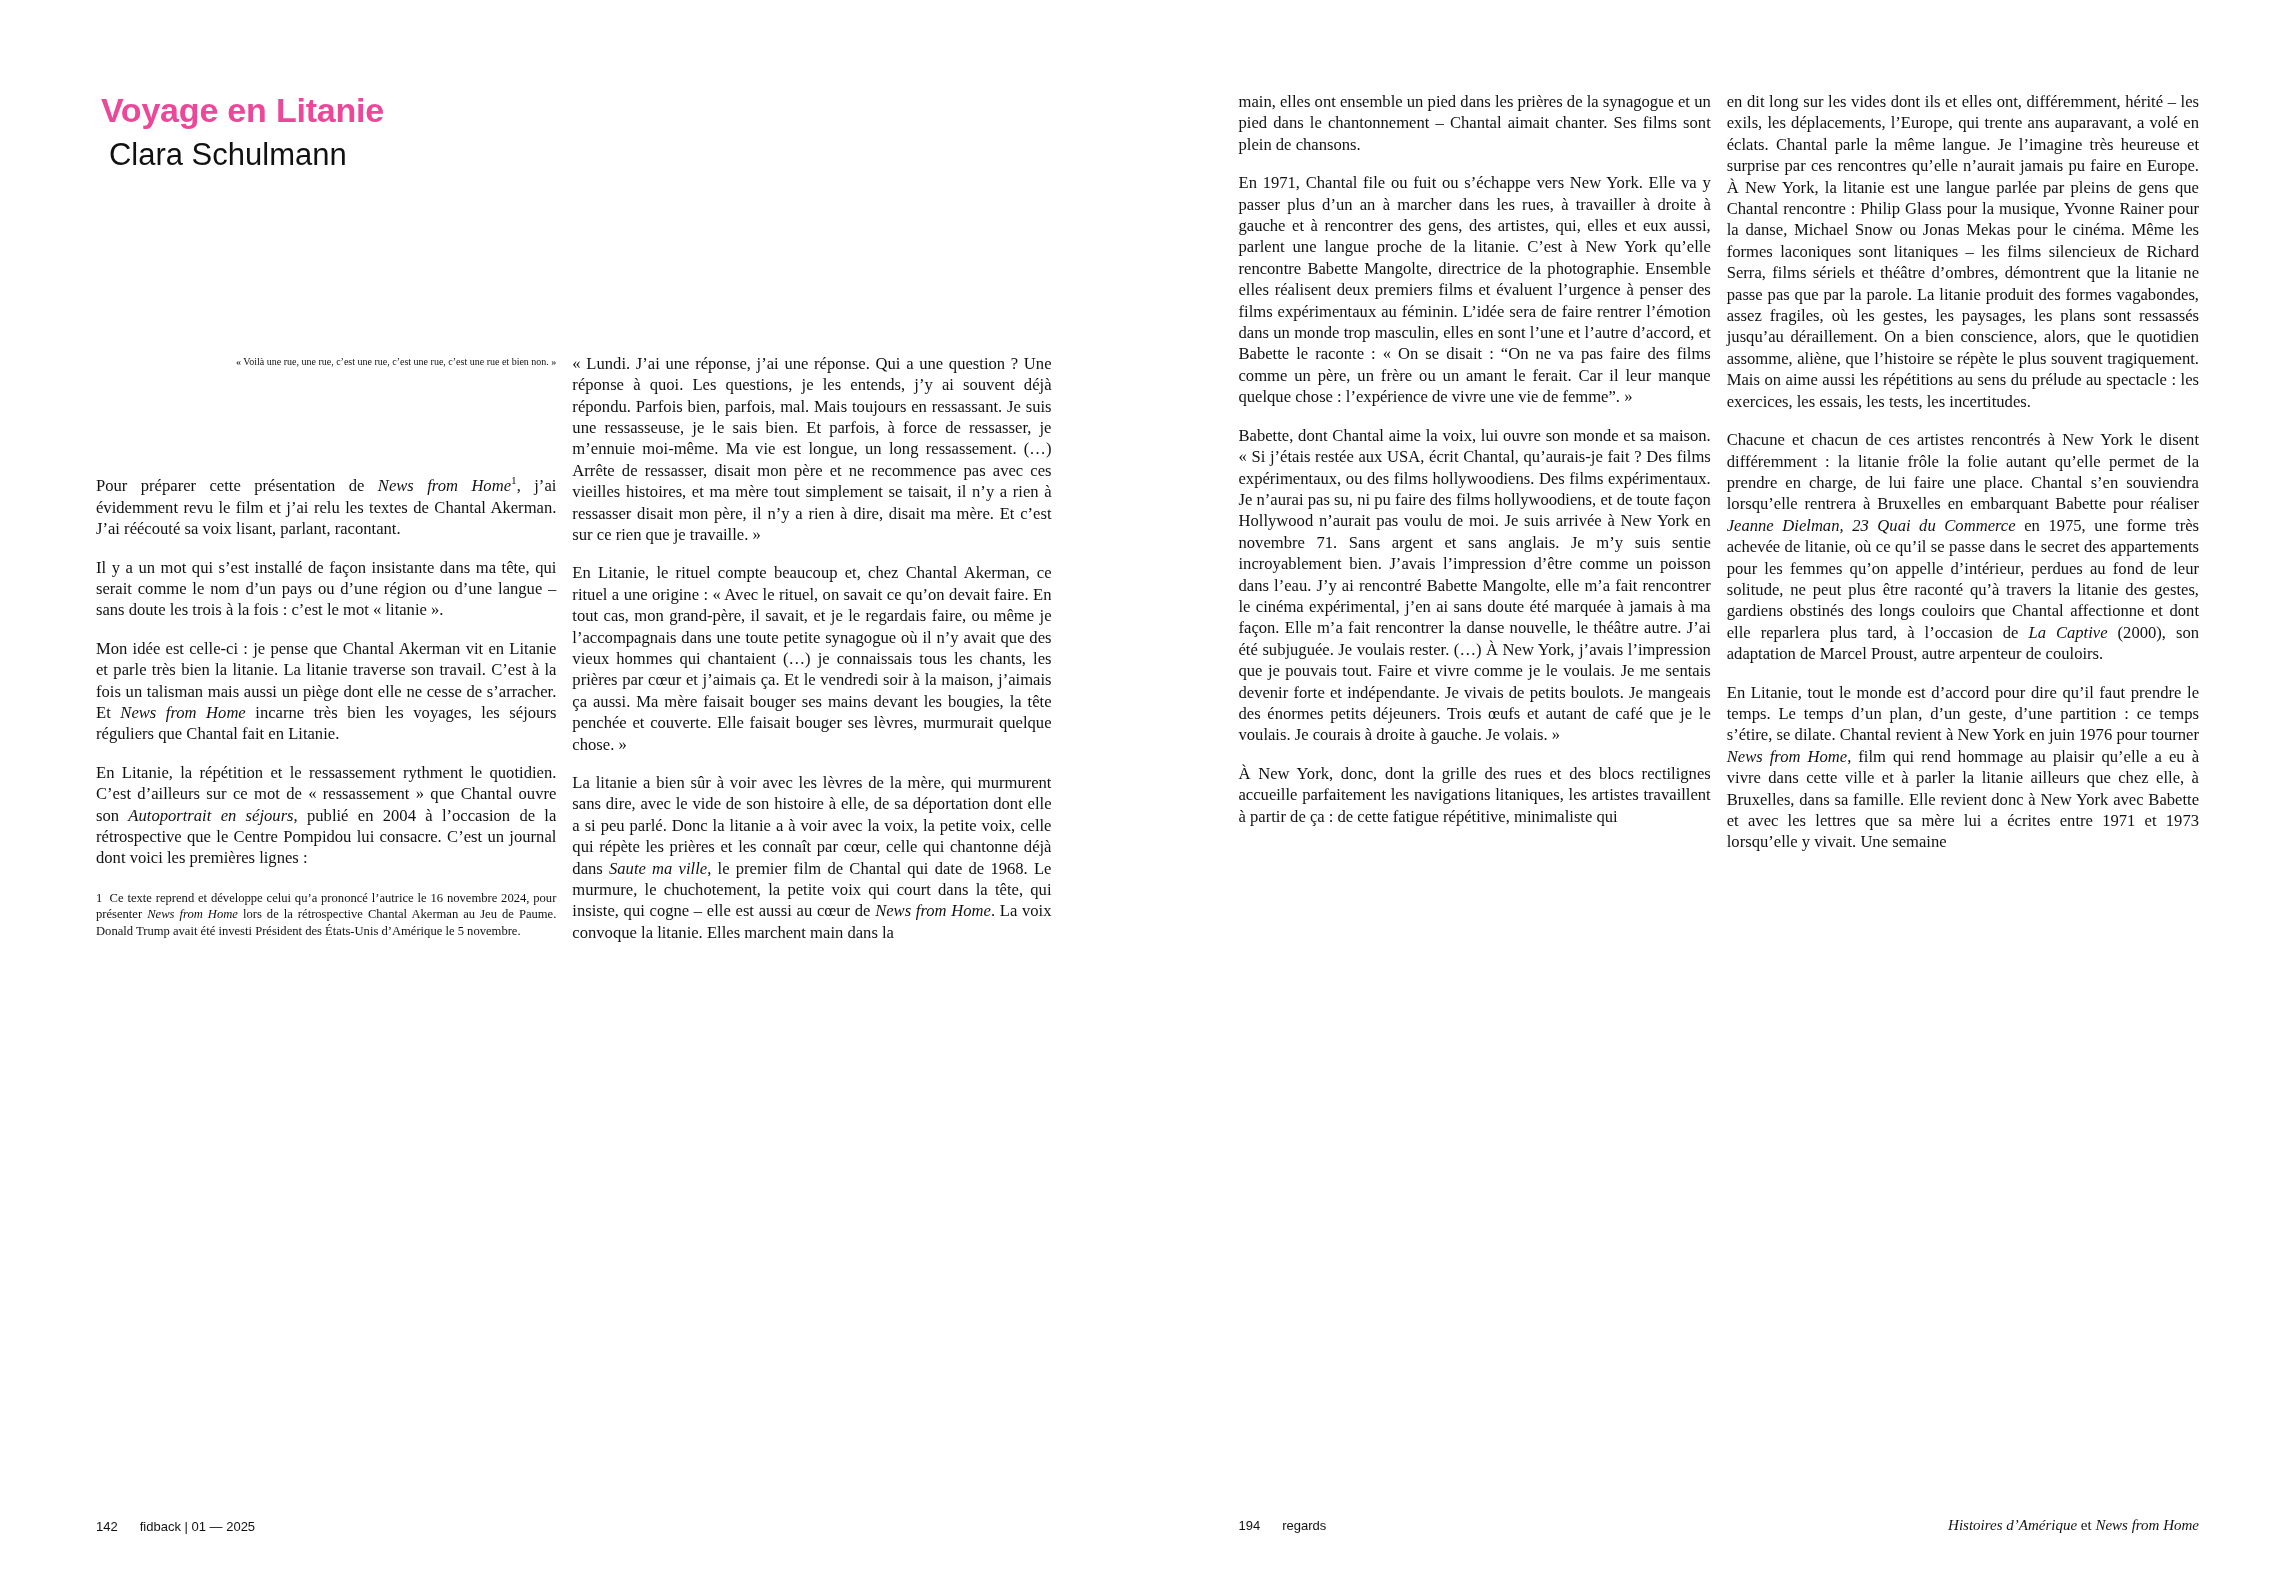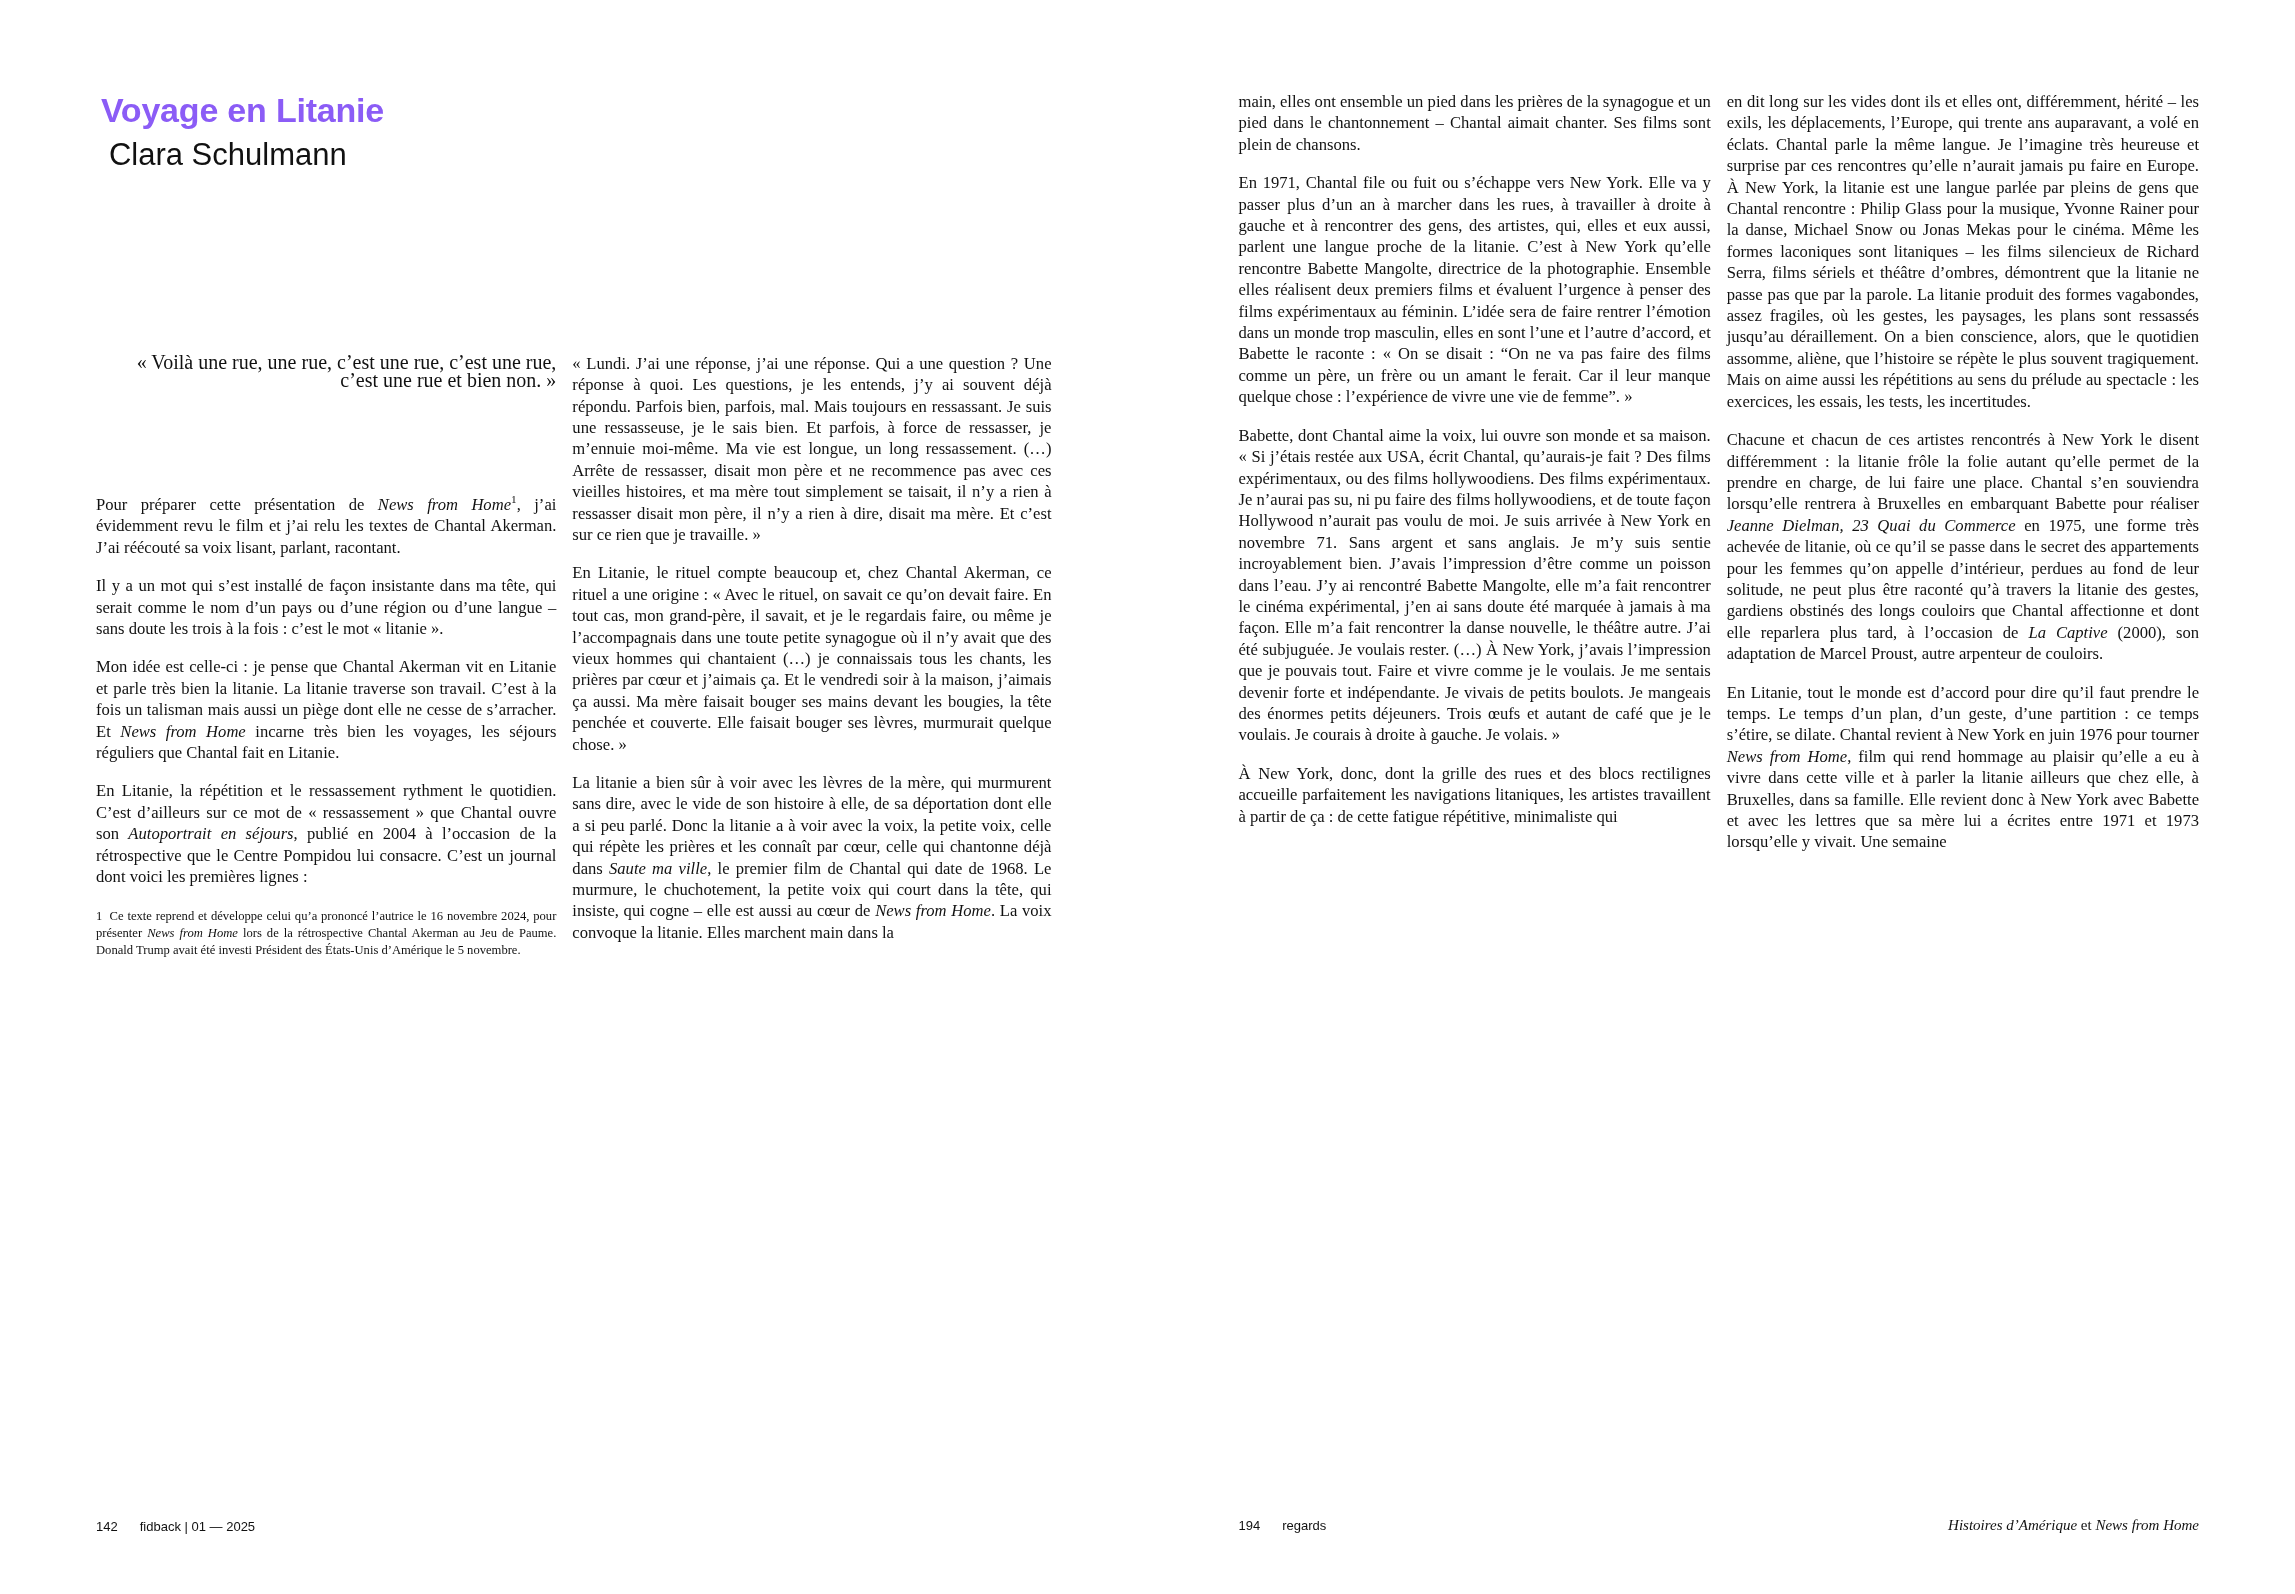--- a/index.html
+++ b/index.html
@@ -37,21 +37,21 @@
   .title-block {
     margin-left: 4.9px;
   }
   .article-title {
     font-family: "Liberation Sans", sans-serif;
     font-weight: bold;
     font-size: 34px;
     letter-spacing: -0.2px;
     line-height: 1.12;
     margin: 0 0 4.9px 0;
-    color: #8b5cf6;
+    color: #ec4899;
   }
   .article-author {
     font-family: "Liberation Sans", sans-serif;
     font-weight: normal;
     font-size: 31px;
     line-height: 1.15;
     margin: 8px;
     color: #111111;
   }
 
@@ -74,21 +74,21 @@
     margin: 0 0 17px 0;
     font-size: 16.6px;
     line-height: 21.4px;
     text-align: justify;
     hyphens: auto;
     -webkit-hyphens: auto;
   }
   p:last-child { margin-bottom: 0; }
 
   .epigraph {
-    font-size: 20px;
+    font-size: 10px;
     line-height: 18.6px;
     text-align: right;
     margin: 0 0 0 0;
     color: #111;
   }
   .lead-offset { margin-top: 104px; }
 
   
   .footnote {
     margin-top: 21px;

